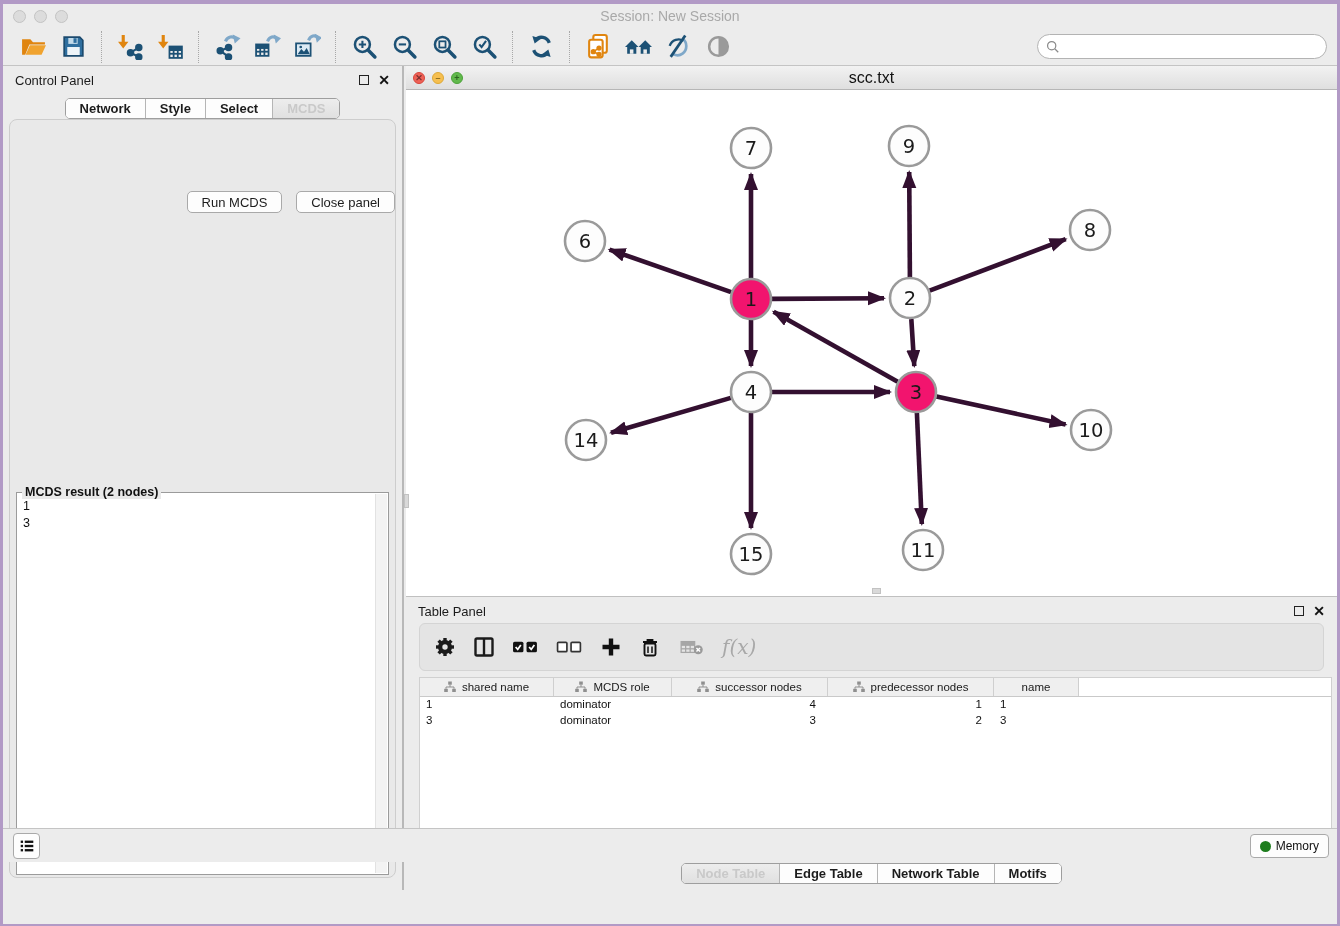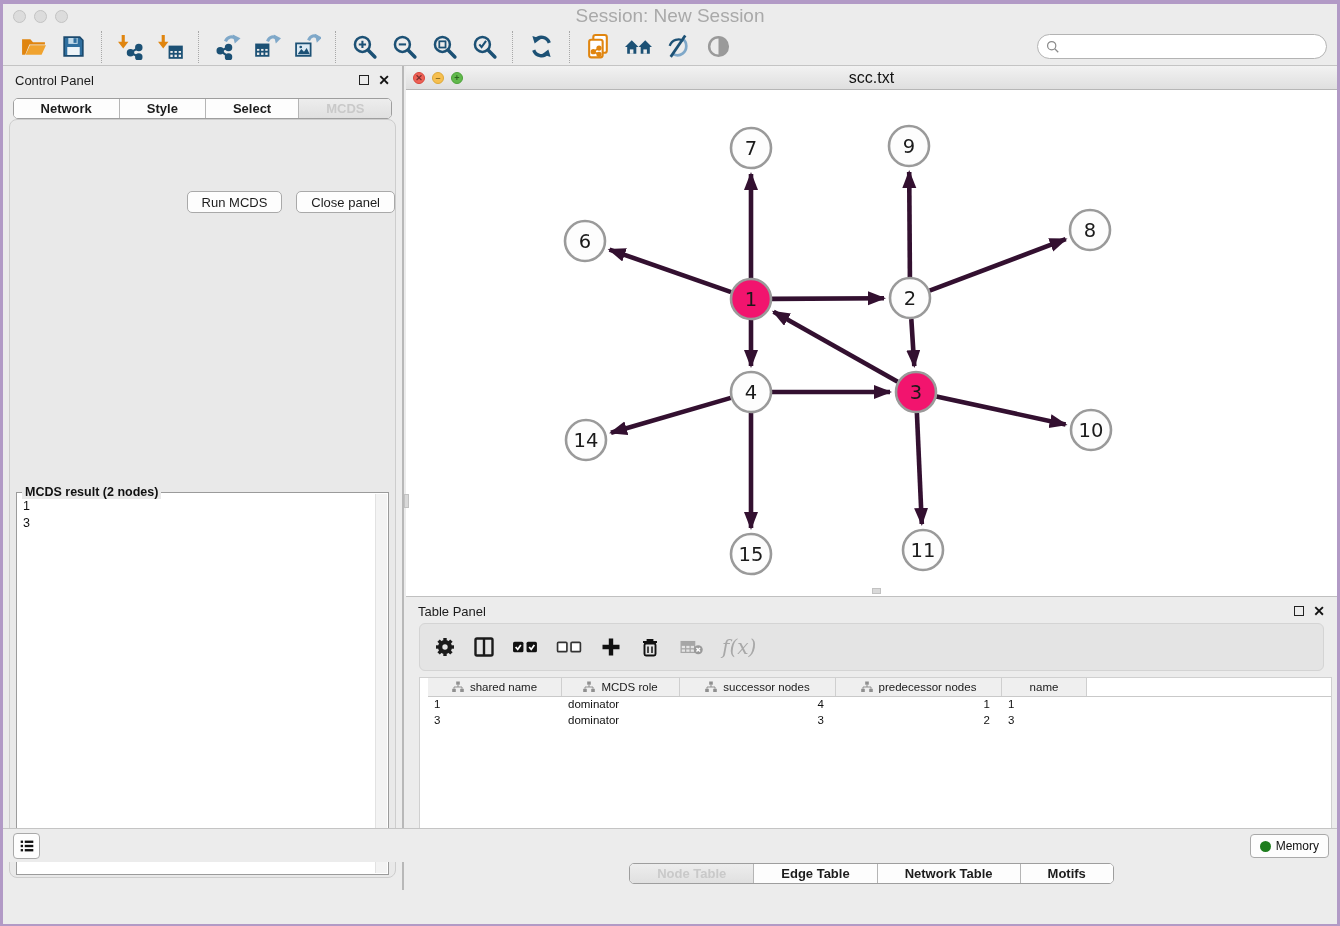--- a/index.html
+++ b/index.html
@@ -4,21 +4,21 @@
 <style>
   * { margin:0; padding:0; box-sizing:border-box; }
   html,body { width:1340px; height:926px; overflow:hidden; }
   body { font-family:"Liberation Sans", sans-serif; background:#b29ac6; position:relative; }
   .app { position:absolute; top:4px; left:3px; right:3px; bottom:2px; background:#ececec; }
 
   
   .titlebar { position:absolute; top:0; left:0; right:0; height:24px; background:#ececec; display:flex; align-items:center; }
   .tl-dot { width:13px; height:13px; border-radius:50%; background:#dcdcdc; border:1px solid #c3c3c3; margin-left:8px; }
   .tl-dot:first-child { margin-left:10px; }
-  .win-title { position:absolute; left:0; right:0; text-align:center; color:#a9a9a9; font-size:19px; }
+  .win-title { position:absolute; left:0; right:0; text-align:center; color:#a9a9a9; font-size:14px; }
 
   
   .toolbar { position:absolute; top:24px; left:0; right:0; height:38px; background:#ececec; border-bottom:1px solid #c4c4c4; display:flex; align-items:center; padding:0 10px; }
   .tbicon { width:30px; height:30px; display:flex; align-items:center; justify-content:center; margin:0 5px; cursor:default; }
   .tbicon svg { width:27px; height:27px; }
   .tb-divider { width:1px; height:32px; border-left:1px dotted #a8a8a8; margin:0 8px; }
   .searchbox { margin-left:auto; width:290px; height:25px; background:#fff; border:1px solid #b3b3b3; border-radius:13px; display:flex; align-items:center; padding:0 8px; }
   .searchbox svg { width:14px; height:14px; }
   .searchbox input { border:none; outline:none; flex:1; font-size:12px; margin-left:5px; background:transparent; }
 
@@ -29,21 +29,21 @@
   .table-panel { position:absolute; top:530px; left:0; right:0; bottom:0; background:#ececec; border-top:1px solid #c0c0c0; }
 
   
   .panel-head { display:flex; align-items:center; height:28px; padding:0 12px; }
   .panel-title { font-size:13px; color:#1c1c1c; }
   .panel-btns { margin-left:auto; display:flex; gap:9px; }
   .float-glyph { width:10px; height:10px; border:1.6px solid #222; }
   .close-glyph { font-size:14px; font-weight:bold; color:#111; line-height:10px; }
 
   .tabgroup { display:flex; border:1px solid #9e9e9e; border-radius:5px; overflow:hidden; background:#fff; height:21px; }
-  .tabgroup .tab { font-size:13px; font-weight:bold; color:#1c1c1c; background:#fdfdfd; padding:0 27px; display:flex; align-items:center; border-left:1px solid #b5b5b5; cursor:default; white-space:nowrap; }
+  .tabgroup .tab { font-size:13px; font-weight:bold; color:#1c1c1c; background:#fdfdfd; padding:0 14px; display:flex; align-items:center; border-left:1px solid #b5b5b5; cursor:default; white-space:nowrap; }
   .tabgroup .tab:first-child { border-left:none; }
   .tabgroup .tab.active { background:linear-gradient(#ededed,#e0e0e0); color:#c9c9c9; }
   .cp-tabs { position:absolute; top:32px; left:0; right:0; display:flex; justify-content:center; }
 
   .cp-box { position:absolute; top:53px; left:6px; right:6px; bottom:12px; background:#e9e9e9; border:1px solid #cdcdcd; border-radius:8px; }
   .opt-label { position:absolute; top:17px; left:0; right:0; text-align:center; font-size:13px; color:#1c1c1c; }
   .opt-select { position:absolute; top:38px; left:33px; width:308px; height:23px; background:#fff; border:1px solid #ababab; border-radius:5px; display:flex; align-items:center; padding:0 8px; font-size:13px; color:#111; }
   .opt-select .chevrons { margin-left:auto; display:flex; flex-direction:column; gap:2px; }
   .opt-select .chevrons span { width:0; height:0; border-left:4px solid transparent; border-right:4px solid transparent; }
   .chev-up { border-bottom:5px solid #555; }
@@ -67,21 +67,21 @@
   .net-canvas svg { position:absolute; top:0; left:0; }
   .grip-h { position:absolute; bottom:2px; left:50%; width:9px; height:6px; background:#d9d9d9; border:1px solid #c2c2c2; }
   .grip-v { position:absolute; top:404px; left:-2px; width:5px; height:14px; background:#d9d9d9; border:1px solid #c2c2c2; }
 
   
   .tp-toolbar { position:absolute; top:26px; left:13px; right:13px; height:48px; background:#e4e4e4; border:1px solid #d4d4d4; border-radius:6px; display:flex; align-items:center; padding:0 14px; }
   .tp-icon { display:flex; align-items:center; justify-content:center; margin-right:17px; cursor:default; }
   .tp-icon svg { width:22px; height:22px; }
   .tp-icon.wide svg { width:27px; height:18px; }
   .fx-glyph { font-family:"DejaVu Serif", serif; font-style:italic; font-size:20px; color:#a8a8a8; }
-  .tp-table { position:absolute; top:80px; left:13px; right:5px; bottom:38px; background:#fff; border:1px solid #d0d0d0; overflow:hidden;padding-left:8px; }
+  .tp-table { position:absolute; top:80px; left:13px; right:5px; bottom:38px; background:#fff; border:1px solid #d0d0d0; overflow:hidden; }
   .tp-header { display:flex; height:19px; border-bottom:1px solid #c9c9c9; }
   .th-cell { background:#efefef; border-right:1px solid #cfcfcf; display:flex; align-items:center; justify-content:center; gap:6px; font-size:11.5px; color:#1a1a1a; }
   .th-cell svg { width:12px; height:12px; }
   .tp-row { display:flex; height:16px; }
   .td-cell { font-size:11.5px; color:#111; padding:1px 12px 0 6px; }
   .td-cell.right { text-align:right; }
   .tp-bottom-tabs { position:absolute; bottom:6px; left:0; right:0; display:flex; justify-content:center; }
 
   
   .statusbar { position:absolute; top:824px; left:0; right:0; height:34px; background:#ececec; border-top:1px solid #c4c4c4; }

